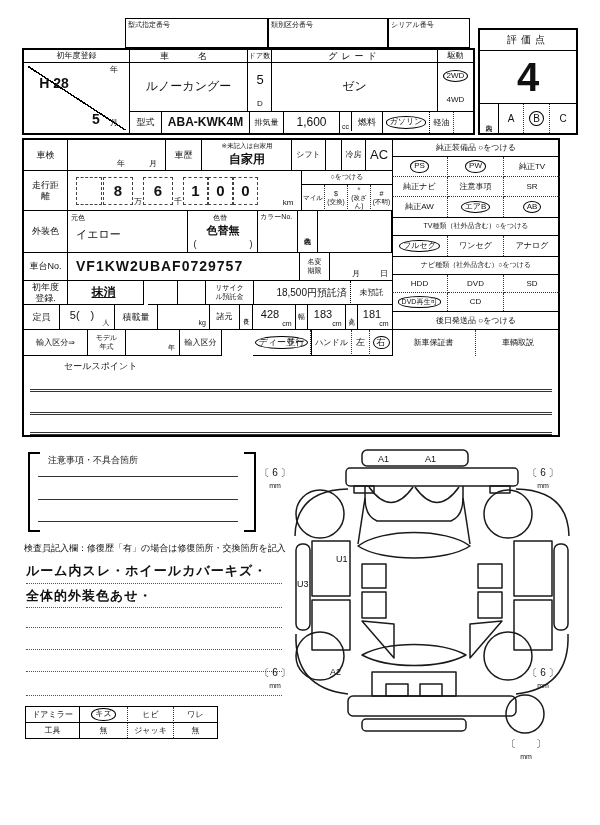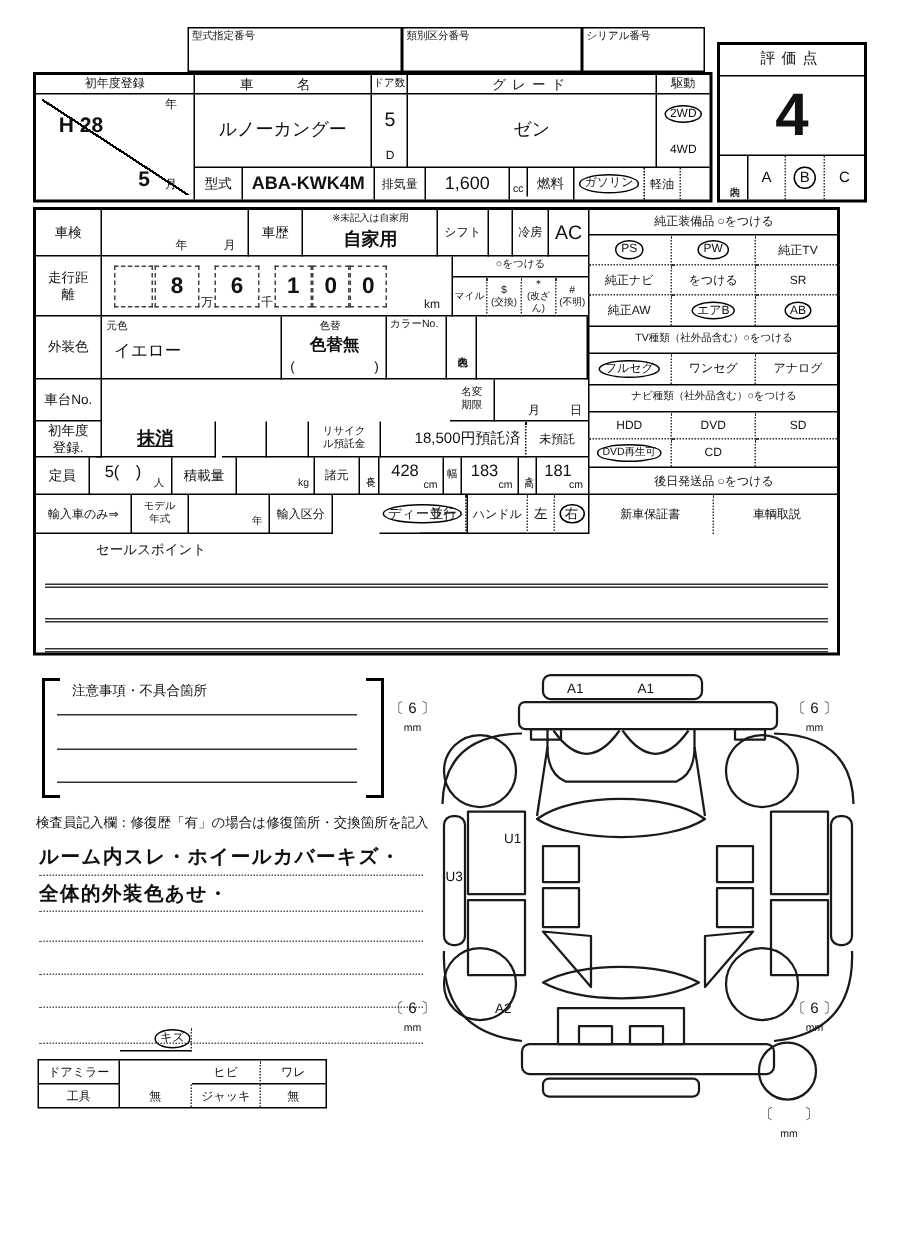--- a/index.html
+++ b/index.html
@@ -139,20 +139,21 @@
   <div class="c br bb" style="left:188px;top:211px;width:70px;height:42px;"></div>
   <div class="c f7" style="left:200px;top:213px;width:40px;height:10px;">色替</div>
   <div class="c bold f11" style="left:196px;top:223px;width:54px;height:15px;">色替無</div>
   <div class="c f9" style="left:190px;top:238px;width:10px;height:13px;">(</div>
   <div class="c f9" style="left:246px;top:238px;width:10px;height:13px;">)</div>
   <div class="c br bb at jl f7" style="left:258px;top:211px;width:40px;height:42px;padding:2px;">カラーNo.</div>
   <div class="c br bb f7 vert" style="left:298px;top:211px;width:20px;height:42px;">内装色</div>
   <div class="c br bb" style="left:318px;top:211px;width:74px;height:42px;"></div>
 
   <div class="c br bb f9 wrap" style="left:24px;top:253px;width:44px;height:28px;padding:0 4px;">車台No.</div>
+  <div class="c br bb jl bold f14" style="left:68px;top:253px;width:232px;height:28px;padding-left:8px;letter-spacing:1px;">VF1KW2UBAF0729757</div>
   <div class="c br bb f7 wrap" style="left:300px;top:253px;width:30px;height:28px;padding:0 6px;">名変期限</div>
   <div class="c bb" style="left:330px;top:253px;width:62px;height:28px;"></div>
   <div class="c f8" style="left:350px;top:268px;width:12px;height:12px;">月</div>
   <div class="c f8" style="left:378px;top:268px;width:12px;height:12px;">日</div>
 
   <div class="c br bb f9 wrap" style="left:24px;top:281px;width:44px;height:24px;padding:0 4px;">初年度登録.</div>
   <div class="c br bb bold f12" style="left:64px;top:281px;width:80px;height:24px;text-decoration:underline;">抹消</div>
   <div class="c br bb" style="left:148px;top:281px;width:30px;height:24px;"></div>
   <div class="c br bb" style="left:178px;top:281px;width:28px;height:24px;"></div>
   <div class="c br bb f7 wrap" style="left:206px;top:281px;width:48px;height:24px;padding:0 6px;">リサイクル預託金</div>
@@ -172,21 +173,21 @@
   <div class="c f7" style="left:280px;top:319px;width:14px;height:10px;">cm</div>
   <div class="c br bb f7" style="left:296px;top:305px;width:12px;height:25px;">幅</div>
   <div class="c br bb" style="left:308px;top:305px;width:38px;height:25px;"></div>
   <div class="c f11" style="left:310px;top:307px;width:26px;height:15px;">183</div>
   <div class="c f7" style="left:330px;top:319px;width:14px;height:10px;">cm</div>
   <div class="c br bb f6 vert" style="left:346px;top:305px;width:12px;height:25px;">高さ</div>
   <div class="c bb" style="left:358px;top:305px;width:34px;height:25px;"></div>
   <div class="c f11" style="left:359px;top:307px;width:26px;height:15px;">181</div>
   <div class="c f7" style="left:377px;top:319px;width:14px;height:10px;">cm</div>
 
-  <div class="c br bb f8" style="left:24px;top:330px;width:64px;height:26px;">輸入車のみ⇒</div>
+  <div class="c br bb f8" style="left:24px;top:330px;width:64px;height:26px;">輸入区分⇒</div>
   <div class="c br bb f7 wrap" style="left:88px;top:330px;width:38px;height:26px;padding:0 7px;">モデル年式</div>
   <div class="c br bb jr ab f7" style="left:126px;top:330px;width:54px;height:26px;padding:0 4px 3px 0;">年</div>
   <div class="c br bb f8" style="left:180px;top:330px;width:42px;height:26px;">輸入区分</div>
   <div class="c brd bb f9" style="left:222px;top:330px;width:58px;height:26px;margin-left:31px;">
       <span class="circ f9">ディーラー</span>
     </div>
   <div class="c br bb f9" style="left:280px;top:330px;width:32px;height:26px;">並行</div>
   <div class="c brd bb f8" style="left:312px;top:330px;width:40px;height:26px;">ハンドル</div>
   <div class="c brd bb f9" style="left:352px;top:330px;width:18px;height:26px;">左</div>
   <div class="c bb f9" style="left:370px;top:330px;width:22px;height:26px;">
@@ -201,21 +202,21 @@
   <div class="bl" style="position:absolute;left:392px;top:140px;width:0px;height:216px;"></div>
   <div class="c bb f8" style="left:392px;top:140px;width:168px;height:17px;">純正装備品 ○をつける</div>
   <div class="c brd bbd" style="left:392px;top:157px;width:56px;height:20px;">
       <span class="circ f8">PS</span>
     </div>
   <div class="c brd bbd" style="left:448px;top:157px;width:56px;height:20px;">
       <span class="circ f8">PW</span>
     </div>
   <div class="c bbd f8" style="left:504px;top:157px;width:56px;height:20px;">純正TV</div>
   <div class="c brd bbd f8" style="left:392px;top:177px;width:56px;height:20px;">純正ナビ</div>
-  <div class="c brd bbd f8" style="left:448px;top:177px;width:56px;height:20px;">をつける</div>
+  <div class="c brd bbd f8" style="left:448px;top:177px;width:56px;height:20px;">注意事項</div>
   <div class="c bbd f8" style="left:504px;top:177px;width:56px;height:20px;">SR</div>
   <div class="c brd f8" style="left:392px;top:197px;width:56px;height:20px;">純正AW</div>
   <div class="c brd" style="left:448px;top:197px;width:56px;height:20px;">
       <span class="circ f8">エアB</span>
     </div>
   <div class="c" style="left:504px;top:197px;width:56px;height:20px;">
       <span class="circ f8">AB</span>
     </div>
   <div class="c bt bb f7" style="left:392px;top:217px;width:168px;height:19px;">TV種類（社外品含む）○をつける</div>
   <div class="c brd" style="left:392px;top:236px;width:56px;height:20px;">
@@ -246,21 +247,21 @@
   <div class="c jl f9" style="left:24px;top:542px;width:300px;height:13px;">検査員記入欄：修復歴「有」の場合は修復箇所・交換箇所を記入</div>
   <div class="c jl bold f13 dline" style="left:26px;top:560px;width:256px;height:24px;letter-spacing:1px;">ルーム内スレ・ホイールカバーキズ・</div>
   <div class="c jl bold f13 dline" style="left:26px;top:586px;width:256px;height:22px;letter-spacing:1px;">全体的外装色あせ・</div>
   <div class="dline" style="position:absolute;left:26px;top:626px;width:256px;height:1px;"></div>
   <div class="dline" style="position:absolute;left:26px;top:648px;width:256px;height:1px;"></div>
   <div class="dline" style="position:absolute;left:26px;top:670px;width:256px;height:1px;"></div>
   <div class="dline" style="position:absolute;left:26px;top:694px;width:256px;height:1px;"></div>
 
   <div class="c b1" style="left:25px;top:706px;width:193px;height:33px;"></div>
   <div class="c br bb f8" style="left:26px;top:707px;width:54px;height:16px;">ドアミラー</div>
-  <div class="c brd bb" style="left:80px;top:685px;width:48px;height:16px;justify-content:flex-end;">
+  <div class="c brd bb" style="left:80px;top:707px;width:48px;height:16px;">
       <span class="circ f8">キズ</span>
     </div>
   <div class="c brd bb f8" style="left:128px;top:707px;width:46px;height:16px;">ヒビ</div>
   <div class="c bb f8" style="left:174px;top:707px;width:43px;height:16px;">ワレ</div>
   <div class="c br f8" style="left:26px;top:723px;width:54px;height:15px;">工具</div>
   <div class="c brd f8" style="left:80px;top:723px;width:48px;height:15px;">無</div>
   <div class="c brd f8" style="left:128px;top:723px;width:46px;height:15px;">ジャッキ</div>
   <div class="c f8" style="left:174px;top:723px;width:43px;height:15px;">無</div>
 
   <svg style="position:absolute;left:282px;top:444px;" width="300" height="340" viewBox="0 0 300 340">

